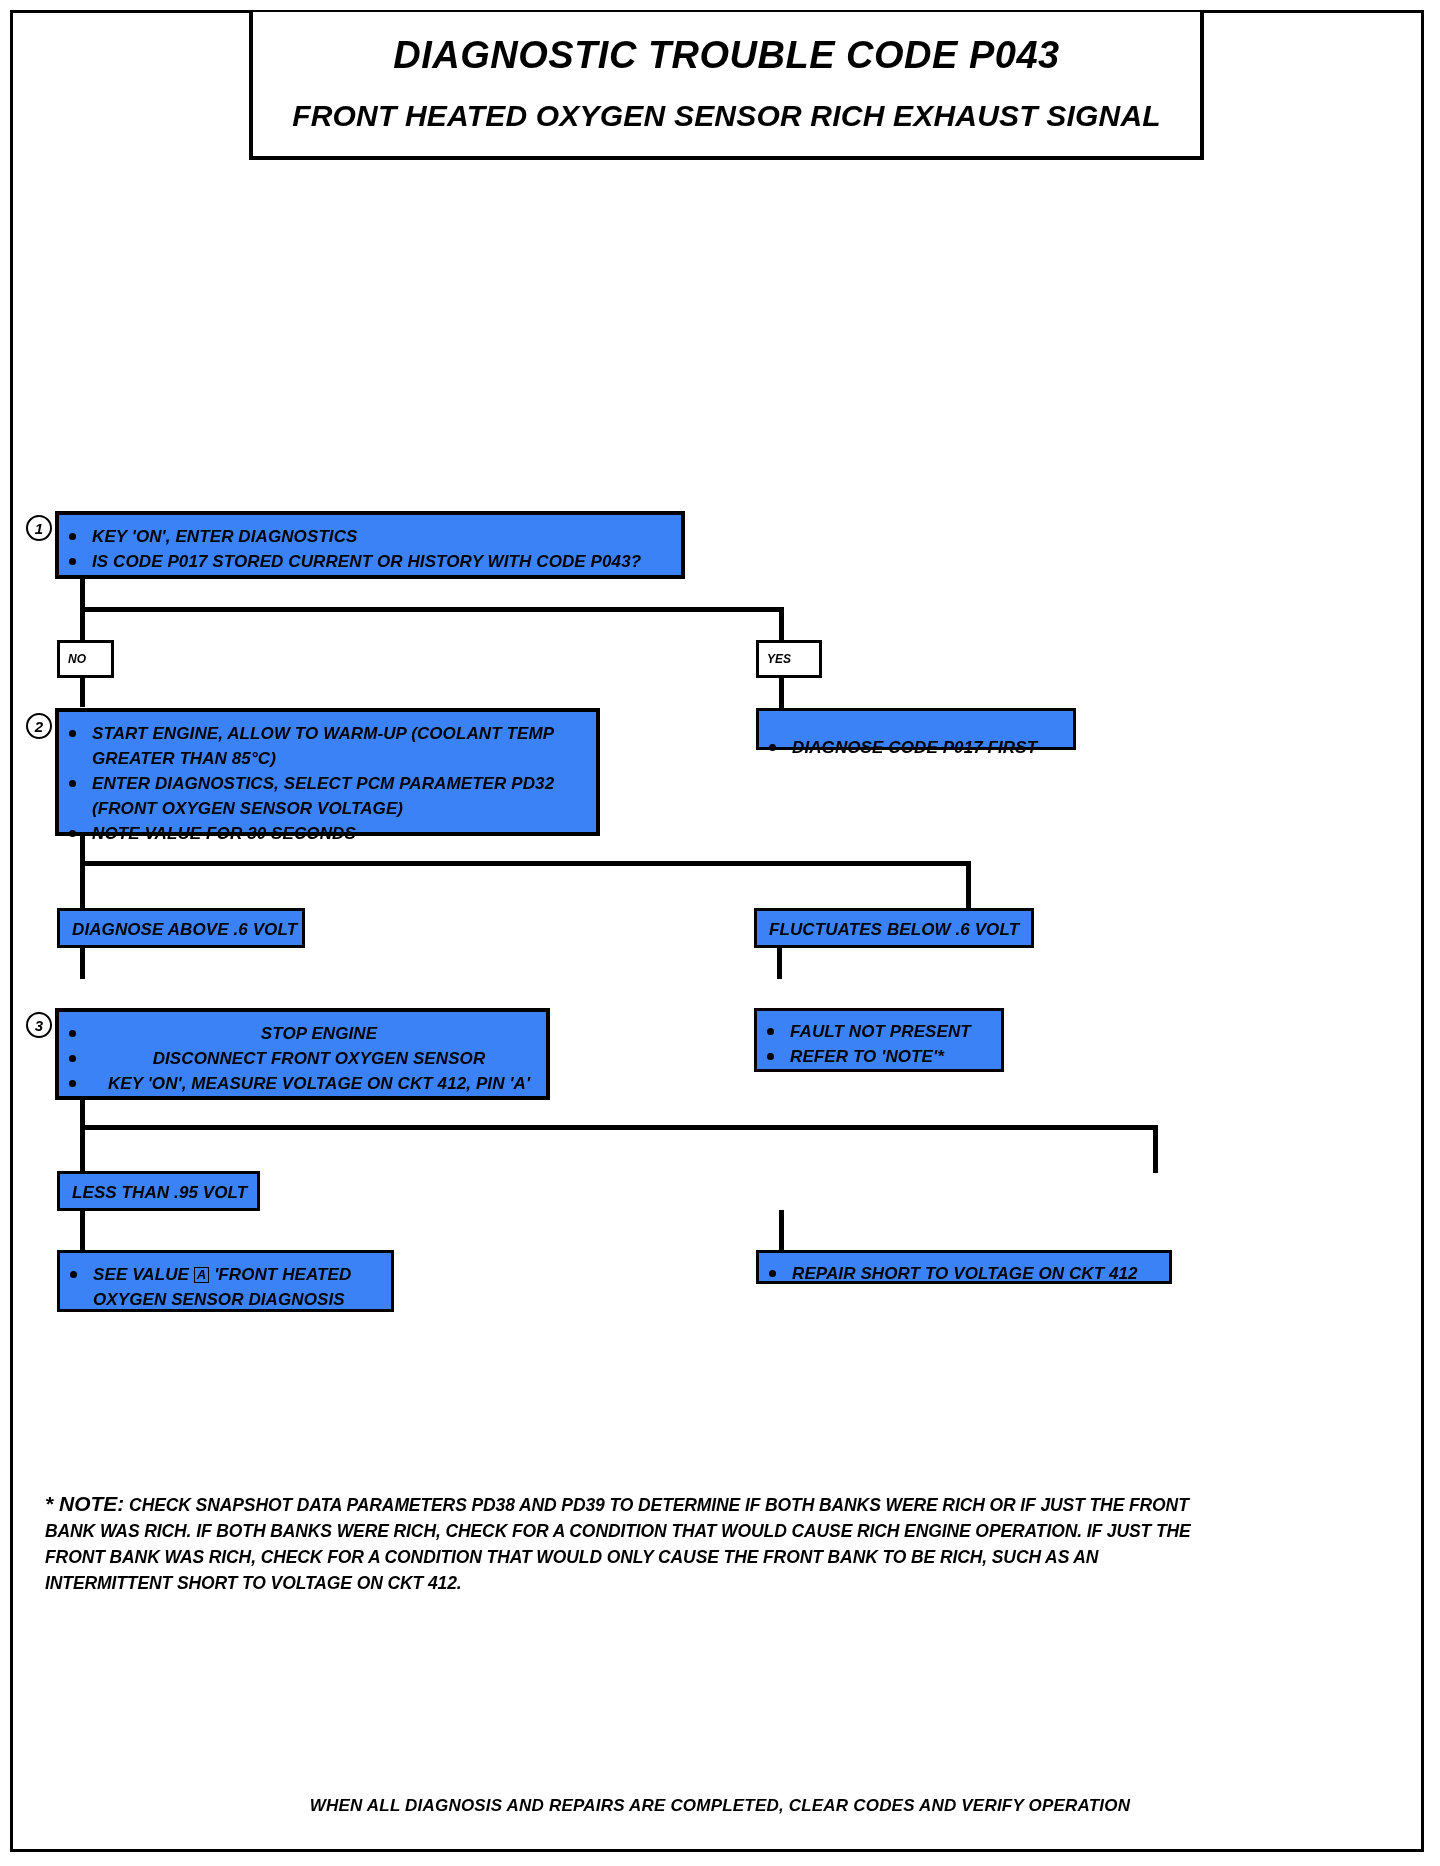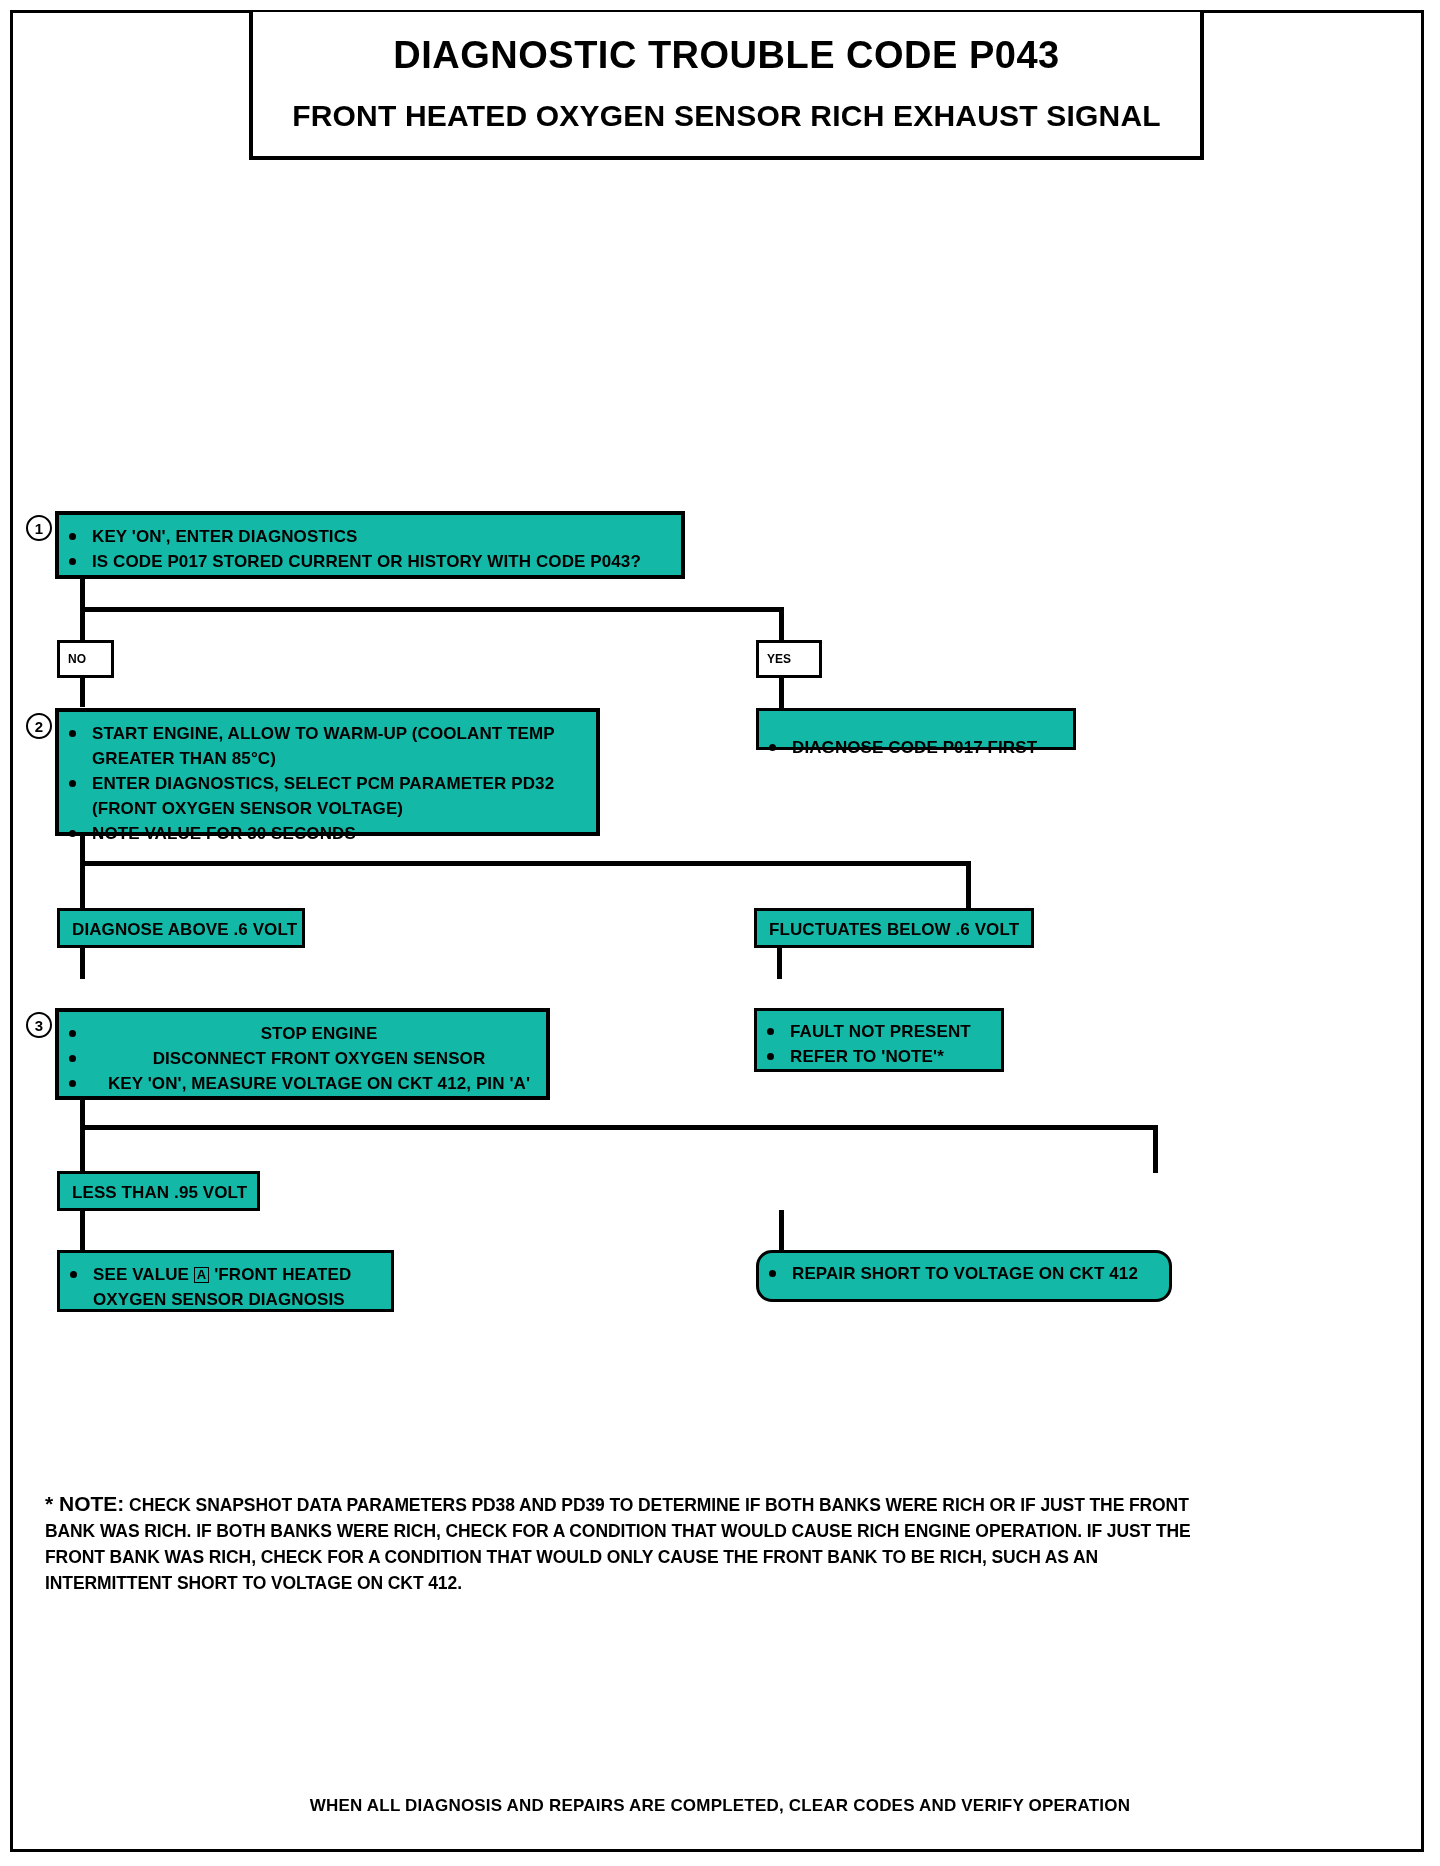--- a/index.html
+++ b/index.html
@@ -10,20 +10,21 @@
   body {
     font-family: "Liberation Sans", sans-serif;
     color: #000000;
   }
   #page {
     position: relative;
     width: 1440px;
     height: 1866px;
     background: #ffffff;
     overflow: hidden;
+    font-style: italic;
   }
 
   
   #page-border {
     position: absolute;
     left: 10px;
     top: 10px;
     width: 1414px;
     height: 1842px;
     border: 3px solid #000;
@@ -55,21 +56,21 @@
     font-weight: bold;
     letter-spacing: 0.2px;
     margin-top: 22px;
     white-space: nowrap;
   }
 
   
   .box {
     position: absolute;
     border: 3px solid #000;
-    background: #14b8a6;
+    background: #3b82f6;
     box-sizing: border-box;
   }
   .box-thick {
     border-width: 4px;
   }
 
   .bullets {
     list-style: none;
     margin: 0;
     padding: 0;
@@ -274,21 +275,21 @@
   <div class="ln" style="left:80px; top:1210px; width:5px; height:42px;"></div>
   <div class="ln" style="left:779px; top:1210px; width:5px; height:42px;"></div>
 
   <div class="box" style="left:57px; top:1250px; width:337px; height:62px;">
     <ul class="bullets" style="margin-top:9px;">
       <li><span>SEE VALUE</span> <span class="chart-glyph">A</span> <span>'FRONT HEATED
 OXYGEN SENSOR DIAGNOSIS</span></li>
     </ul>
   </div>
 
-  <div class="box" style="left:756px; top:1250px; width:416px; height:52px;border-radius:16px;">
+  <div class="box" style="left:756px; top:1250px; width:416px; height:34px;">
     <ul class="bullets" style="margin-top:8px;">
       <li>REPAIR SHORT TO VOLTAGE ON CKT 412</li>
     </ul>
   </div>
 
   <div class="note-block">
     <span class="note-head">* NOTE:</span><span class="note-body">  CHECK SNAPSHOT DATA PARAMETERS PD38 AND PD39 TO DETERMINE IF BOTH BANKS WERE RICH OR IF JUST THE FRONT BANK WAS RICH. IF BOTH BANKS WERE RICH, CHECK FOR A CONDITION THAT WOULD CAUSE RICH ENGINE OPERATION. IF JUST THE FRONT BANK WAS RICH, CHECK FOR A CONDITION THAT WOULD ONLY CAUSE THE FRONT BANK TO BE RICH, SUCH AS AN INTERMITTENT SHORT TO VOLTAGE ON CKT 412.</span>
   </div>
 
   <div class="footer-text">WHEN ALL DIAGNOSIS AND REPAIRS ARE COMPLETED, CLEAR CODES AND VERIFY OPERATION</div>

